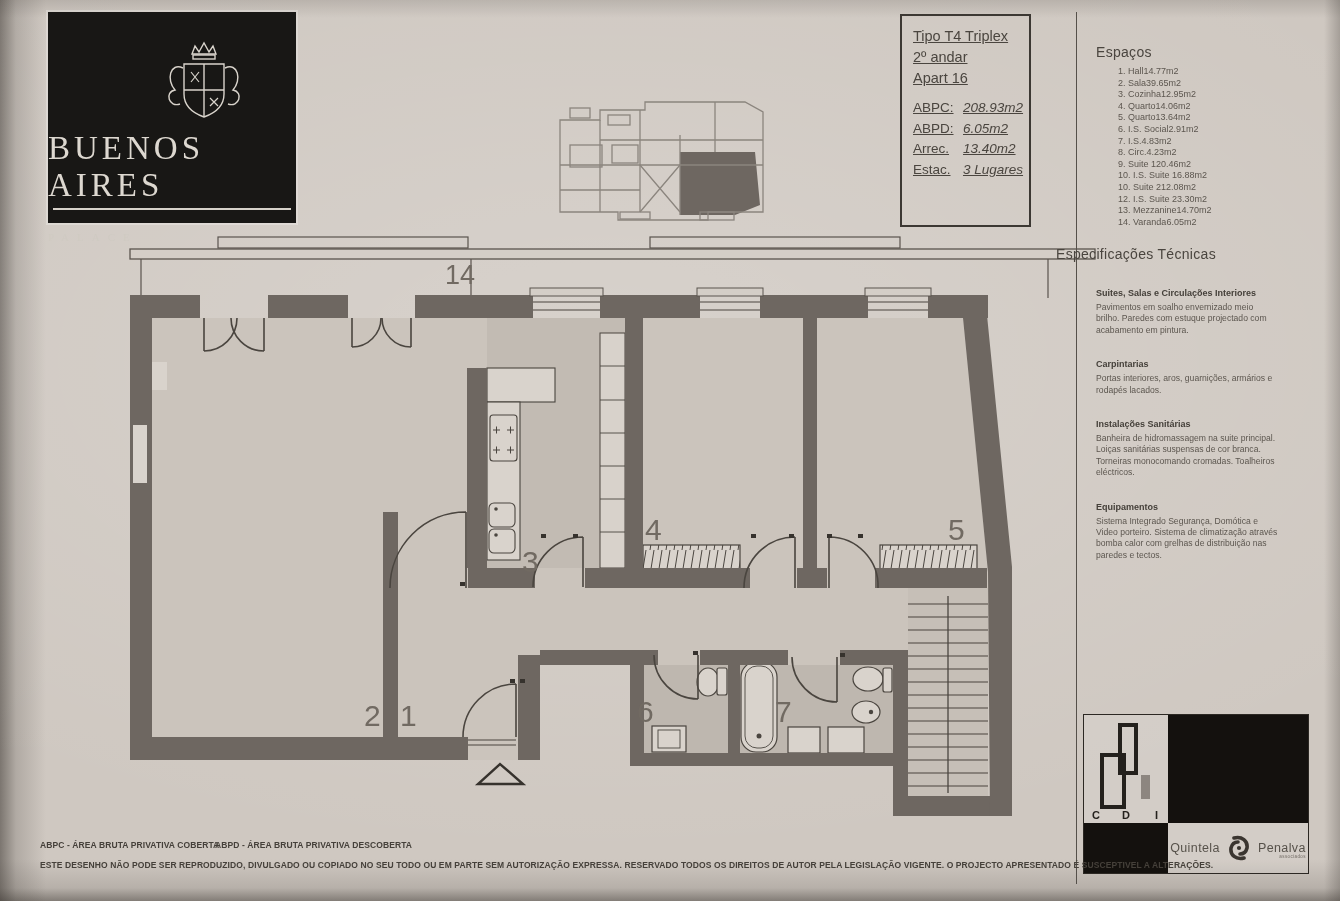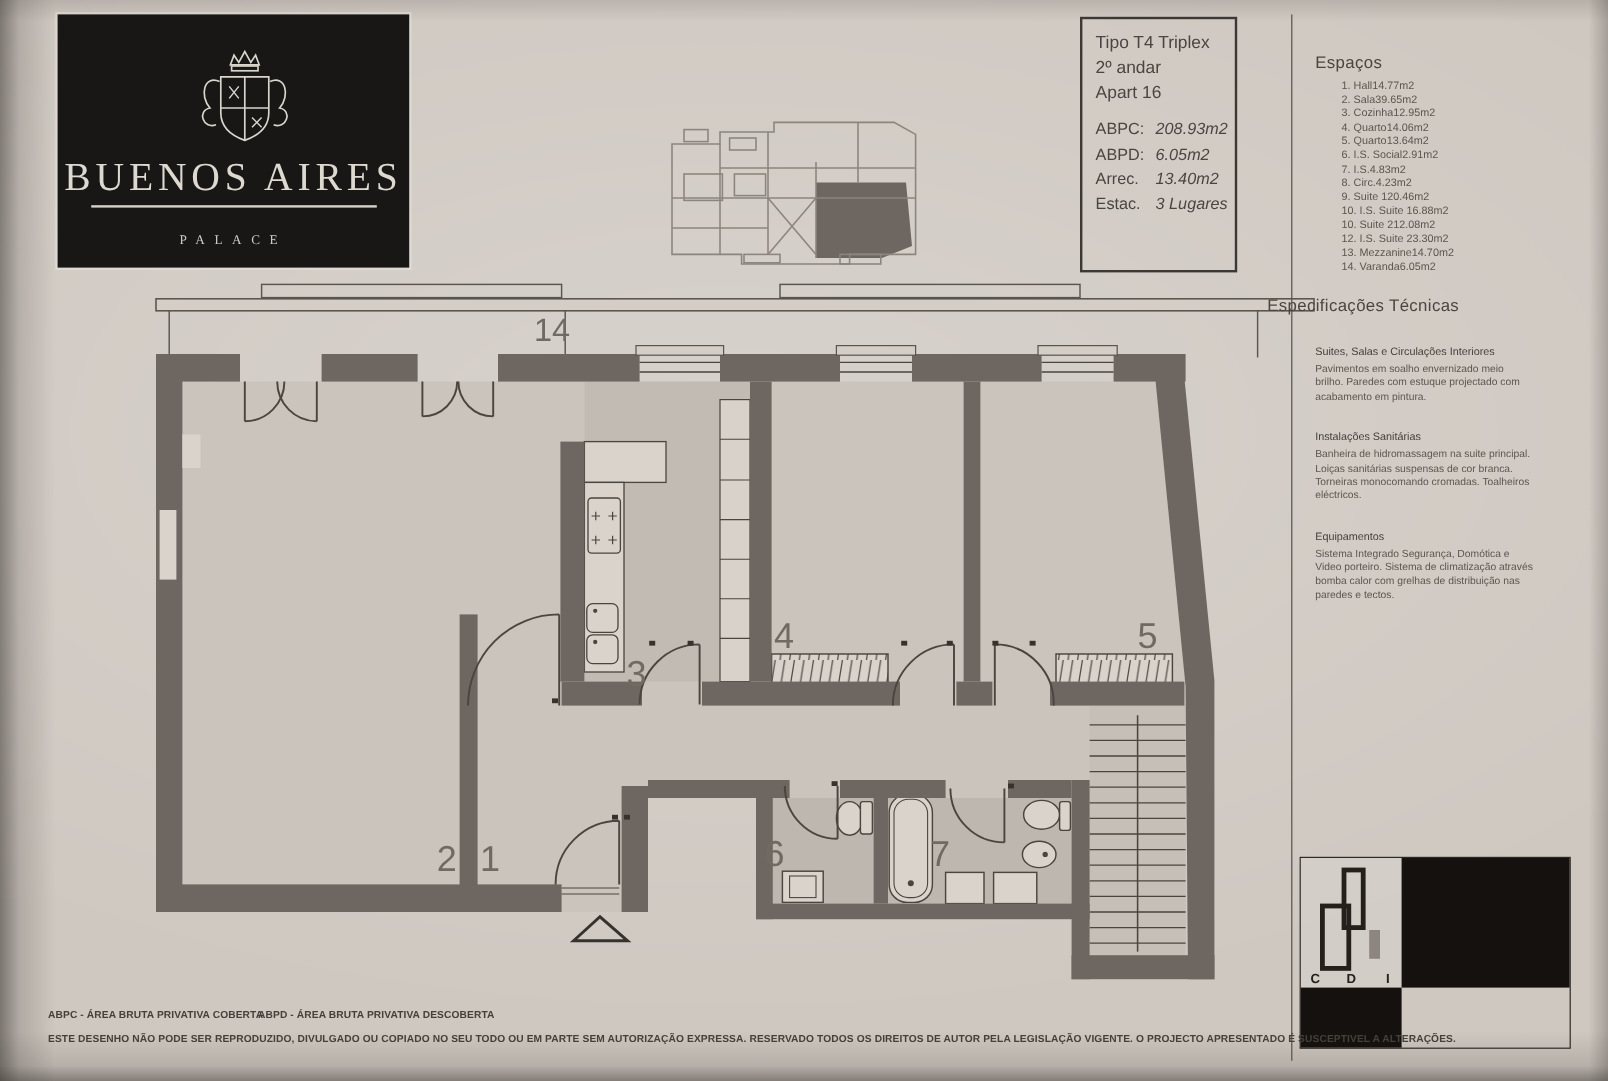--- a/index.html
+++ b/index.html
@@ -7,43 +7,43 @@
   #page{position:relative;width:1340px;height:901px;overflow:hidden;
     background:
       radial-gradient(120% 90% at 45% 40%, rgba(255,255,255,.18), rgba(0,0,0,0) 62%),
       linear-gradient(90deg, rgba(55,50,45,.55) 0, rgba(55,50,45,.20) 16px, rgba(0,0,0,0) 46px),
       linear-gradient(270deg, rgba(55,50,45,.28) 0, rgba(0,0,0,0) 16px),
       linear-gradient(0deg, rgba(55,50,45,.50) 0, rgba(55,50,45,.16) 13px, rgba(0,0,0,0) 42px),
       linear-gradient(180deg, rgba(55,50,45,.16) 0, rgba(0,0,0,0) 18px),
       #cfc8c1;}
   .abs{position:absolute;}
   
-  #logo-box{left:48px;top:12px;width:293px;height:211px;background:#181715;
-    box-shadow:0 0 0 2px rgba(255,255,255,.25);color:#ddd8d0;text-align:center;}
+  #logo-box{left:48px;top:12px;width:248px;height:211px;background:#181715;
+    box-shadow:0 0 0 2px rgba(255,255,255,.25);color:#ddd8d0;text-align:left;}
   #logo-name{margin-top:118px;font-family:"Liberation Serif",serif;font-size:33px;
     letter-spacing:4px;text-transform:uppercase;color:#ddd8d0;}
   #logo-rule{width:238px;height:2px;background:#d6d1c9;margin:4px auto 3px auto;}
   #logo-sub{font-family:"Liberation Serif",serif;font-size:11px;letter-spacing:8px;color:#cfcac2;margin-top:21px;}
   
   #info-box{left:900px;top:14px;width:131px;height:213px;border:2px solid #3c3833;
-    padding:10px 0 0 11px;box-sizing:border-box;color:#4a453f;}
+    padding:10px 0 0 11px;box-sizing:border-box;color:#4a453f;text-decoration:underline;}
   .info-line{font-size:14.5px;line-height:21px;}
   #info-metrics{margin-top:9px;}
   .metric-row{display:flex;font-size:13.5px;line-height:20.5px;}
   .metric-label{width:50px;}
   .metric-value{font-style:italic;}
   
   #right-panel-border{left:1076px;top:12px;width:1px;height:872px;background:#55504a;}
   .panel-h{color:#4a453f;font-size:14px;letter-spacing:.3px;}
   #spaces-title{left:1096px;top:44px;}
   #spaces-list{left:1118px;top:66px;width:130px;}
   .spaces-row{display:flex;font-size:9px;line-height:11.6px;color:#5c564f;}
   #specs-title{left:1040px;top:246px;margin-left:16px;}
   #specs-body{left:1096px;top:288px;width:190px;}
-  .spec-head{font-size:9px;font-weight:normal;color:#45403a;margin-bottom:4px;}
+  .spec-head{font-size:9px;font-weight:bold;color:#45403a;margin-bottom:4px;}
   .spec-text{font-size:8.6px;line-height:11.4px;color:#5c564f;margin-bottom:23px;width:182px;}
   
   #logos-block{left:1083px;top:714px;width:224px;height:158px;border:1px solid #2c2823;
     display:grid;grid-template-columns:84px 140px;grid-template-rows:108px 50px;}
   .cell-black{background:#14110e;}
   .cell-white{background:rgba(255,255,255,.10);}
   #qp-cell{display:flex;align-items:center;justify-content:center;gap:6px;}
   .qp-text{font-size:12.5px;color:#57524b;letter-spacing:.4px;}
   #qp-right-wrap{position:relative;}
   #qp-sub{position:absolute;right:0;top:13px;font-size:4.5px;color:#716b64;letter-spacing:.4px;}
@@ -347,20 +347,24 @@
       </div>
   </div>
 
   <div class="abs panel-h" id="specs-title">Especificações Técnicas</div>
   <div class="abs" id="specs-body">
     <div>
       <div class="spec-head">Suites, Salas e Circulações Interiores</div>
       <div class="spec-text">Pavimentos em soalho envernizado meio brilho. Paredes com estuque projectado com acabamento em pintura.</div>
     </div>
     <div>
+      <div class="spec-head">Carpintarias</div>
+      <div class="spec-text">Portas interiores, aros, guarnições, armários e rodapés lacados.</div>
+    </div>
+    <div>
       <div class="spec-head">Instalações Sanitárias</div>
       <div class="spec-text">Banheira de hidromassagem na suite principal. Loiças sanitárias suspensas de cor branca. Torneiras monocomando cromadas. Toalheiros eléctricos.</div>
     </div>
     <div>
       <div class="spec-head">Equipamentos</div>
       <div class="spec-text">Sistema Integrado Segurança, Domótica e Video porteiro. Sistema de climatização através bomba calor com grelhas de distribuição nas paredes e tectos.</div>
     </div>
   </div>
 
   <div class="abs" id="logos-block">
@@ -369,19 +373,31 @@
         <rect x="36" y="10" width="16" height="48" fill="none" stroke="#24211d" stroke-width="4"></rect>
         <rect x="18" y="40" width="22" height="52" fill="none" stroke="#24211d" stroke-width="4"></rect>
         <rect x="57" y="60" width="9" height="24" fill="#8d8680"></rect>
         <text x="8" y="104" font-size="11" font-weight="bold" fill="#24211d">C</text>
         <text x="38" y="104" font-size="11" font-weight="bold" fill="#24211d">D</text>
         <text x="71" y="104" font-size="11" font-weight="bold" fill="#24211d">I</text>
       </svg>
     </div>
     <div class="cell-black"></div>
     <div class="cell-black"></div>
+    <div class="cell-white" id="qp-cell">
+      <span class="qp-text">Quintela</span>
+      <svg width="26" height="26" viewBox="0 0 26 26">
+        <path d="M8,3 C16,1 22,6 21,13 C20,17 17,19 14,19" fill="none" stroke="#3a3530" stroke-width="3.6" stroke-linecap="round"></path>
+        <path d="M18,23 C10,25 4,20 5,13 C6,9 9,7 12,7" fill="none" stroke="#3a3530" stroke-width="3.6" stroke-linecap="round"></path>
+        <circle cx="13" cy="13" r="2.1" fill="#3a3530"></circle>
+      </svg>
+      <span class="qp-text" id="qp-right-wrap">
+        <span>Penalva</span>
+        <span id="qp-sub">associados</span>
+      </span>
+    </div>
   </div>
 
   <div class="abs foot" id="foot-def-abpc">ABPC - ÁREA BRUTA PRIVATIVA COBERTA</div>
   <div class="abs foot" id="foot-def-abpd">ABPD - ÁREA BRUTA PRIVATIVA DESCOBERTA</div>
   <div class="abs foot" id="foot-notice">ESTE DESENHO NÃO PODE SER REPRODUZIDO, DIVULGADO OU COPIADO NO SEU TODO OU EM PARTE SEM AUTORIZAÇÃO EXPRESSA. RESERVADO TODOS OS DIREITOS DE AUTOR PELA LEGISLAÇÃO VIGENTE. O PROJECTO APRESENTADO É SUSCEPTIVEL A ALTERAÇÕES.</div>
 
 </div>
 
 </body></html>

